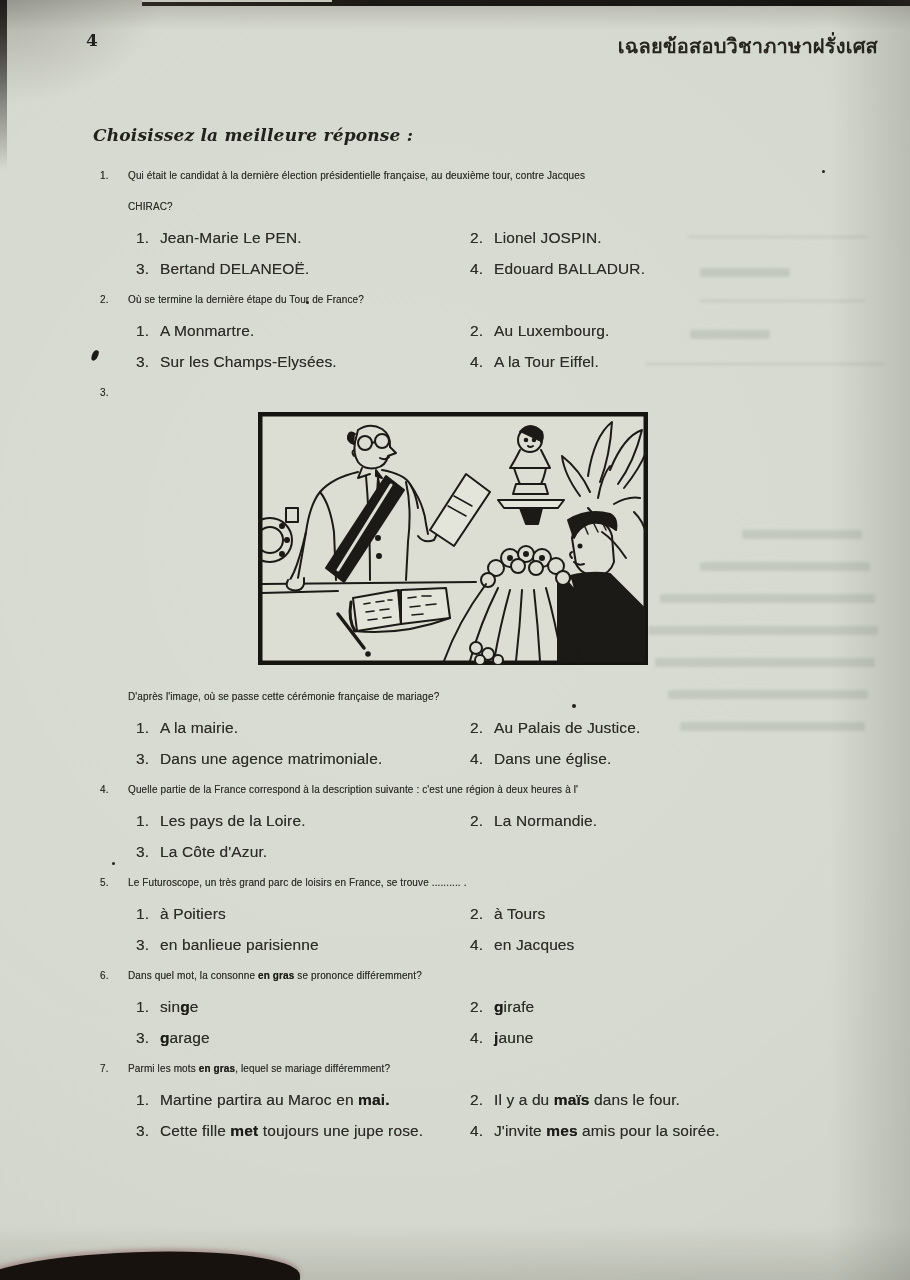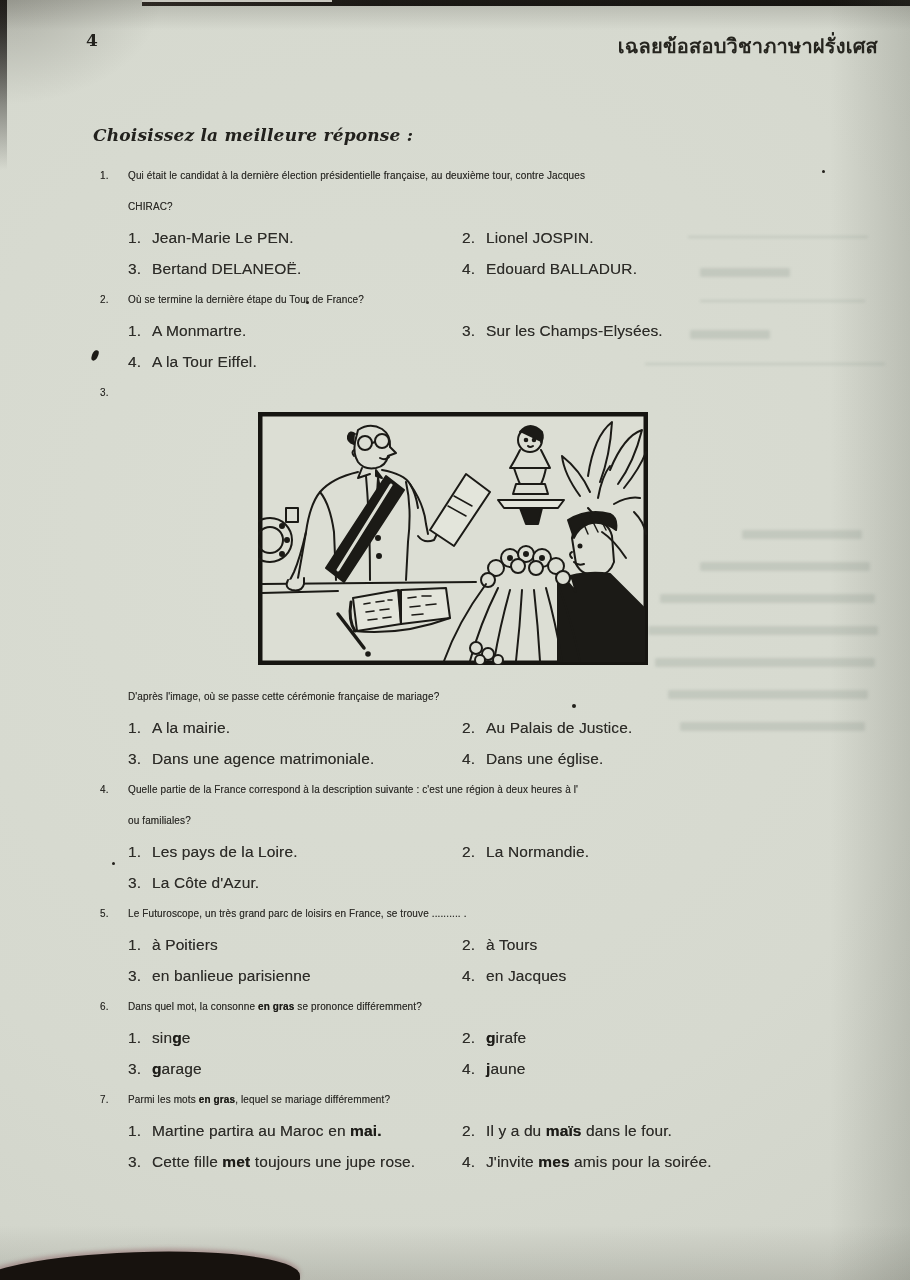--- a/index.html
+++ b/index.html
@@ -28,21 +28,21 @@
   .content{position:absolute;top:0;left:0;right:0;padding:30px 30px 0 93px;}
   .page-header{display:flex;justify-content:space-between;align-items:flex-start;margin-left:-7px;}
   .page-num{font:700 17px "DejaVu Serif",serif;color:#23221e;}
   .thai-title{font:700 20px "DejaVu Sans",sans-serif;color:#26251f;letter-spacing:.2px;padding-right:2px;text-align:center;}
   .instruction{margin:63px 0 0 0;font:italic 700 17px "DejaVu Serif",serif;color:#22211d;letter-spacing:.2px;}
   .questions{margin-top:15px;}
   .question{margin-left:7px;}
   .q-line{line-height:31px;white-space:nowrap;font-size:10px;letter-spacing:.12px;text-shadow:0 0 .5px rgba(45,44,40,.55);}
   .q-num{display:inline-block;width:28px;}
   .q-cont{margin-left:28px;}
-  .opts{margin-left:28px;display:grid;grid-template-columns:334px 1fr;}
+  .opts{margin-left:36px;display:grid;grid-template-columns:334px 1fr;}
   .opt{line-height:31px;white-space:nowrap;font-size:15.5px;letter-spacing:.12px;text-shadow:0 0 .5px rgba(45,44,40,.55);}
   .o-num{display:inline-block;width:24px;}
   b,.b{font-weight:700;color:#1d1c18;text-shadow:0 0 .6px rgba(29,28,24,.7);}
   .figure{margin:4px 0 9px 158px;width:390px;height:253px;}
   .figure svg{display:block;}
   .q3-stem{margin-top:16px;}
 </style>
 </head>
 <body>
 
@@ -97,20 +97,21 @@
           <div class="opt"><span class="o-num">2.</span><span>Lionel JOSPIN.</span></div>
           <div class="opt"><span class="o-num">3.</span><span>Bertand DELANEOË.</span></div>
           <div class="opt"><span class="o-num">4.</span><span>Edouard BALLADUR.</span></div>
         </div>
       </section>
 
       <section class="question">
         <div class="q-line"><span class="q-num">2.</span><span>Où se termine la dernière étape du Tour de France?</span></div>
         <div class="opts">
           <div class="opt"><span class="o-num">1.</span><span>A Monmartre.</span></div>
+          <div class="opt"><span class="o-num">2.</span><span>Au Luxembourg.</span></div>
           <div class="opt"><span class="o-num">3.</span><span>Sur les Champs-Elysées.</span></div>
           <div class="opt"><span class="o-num">4.</span><span>A la Tour Eiffel.</span></div>
         </div>
       </section>
 
       <section class="question">
         <div class="q-line"><span class="q-num">3.</span></div>
 
         <div class="figure">
           <svg width="390" height="253" viewBox="0 0 390 253" xmlns="http://www.w3.org/2000/svg">
@@ -252,21 +253,20 @@
         <div class="opts">
           <div class="opt"><span class="o-num">1.</span><span>A la mairie.</span></div>
           <div class="opt"><span class="o-num">2.</span><span>Au Palais de Justice.</span></div>
           <div class="opt"><span class="o-num">3.</span><span>Dans une agence matrimoniale.</span></div>
           <div class="opt"><span class="o-num">4.</span><span>Dans une église.</span></div>
         </div>
       </section>
 
       <section class="question">
         <div class="q-line"><span class="q-num">4.</span><span>Quelle partie de la France correspond à la description suivante : c'est une région à deux heures à l'</span></div>
-        <div class="q-line q-cont">ou familiales?</div>
         <div class="opts">
           <div class="opt"><span class="o-num">1.</span><span>Les pays de la Loire.</span></div>
           <div class="opt"><span class="o-num">2.</span><span>La Normandie.</span></div>
           <div class="opt"><span class="o-num">3.</span><span>La Côte d'Azur.</span></div>
         </div>
       </section>
 
       <section class="question">
         <div class="q-line"><span class="q-num">5.</span><span>Le Futuroscope, un très grand parc de loisirs en France, se trouve .......... .</span></div>
         <div class="opts">

